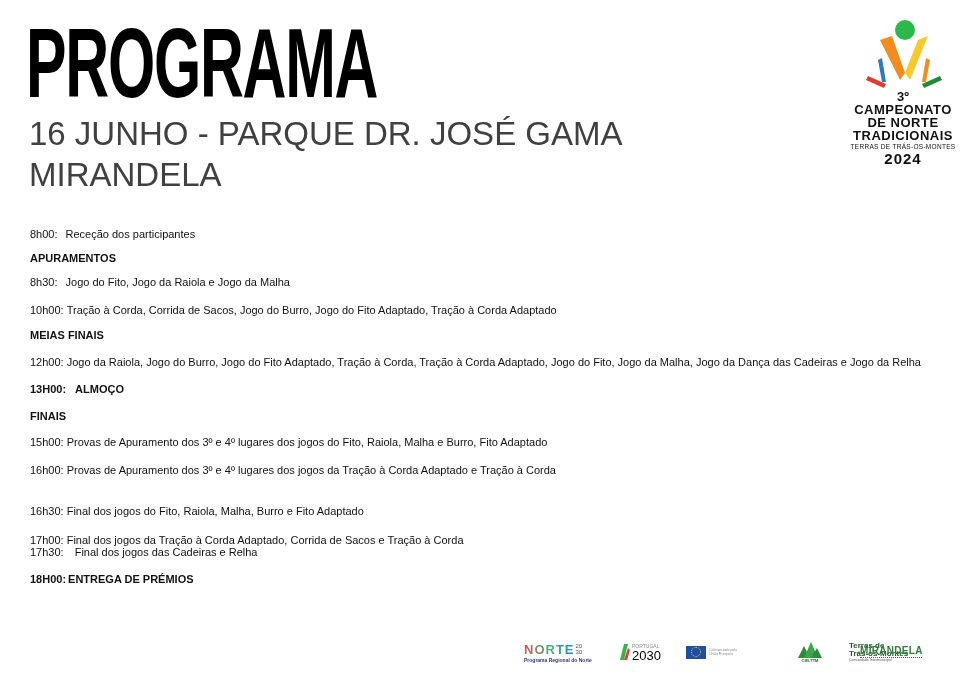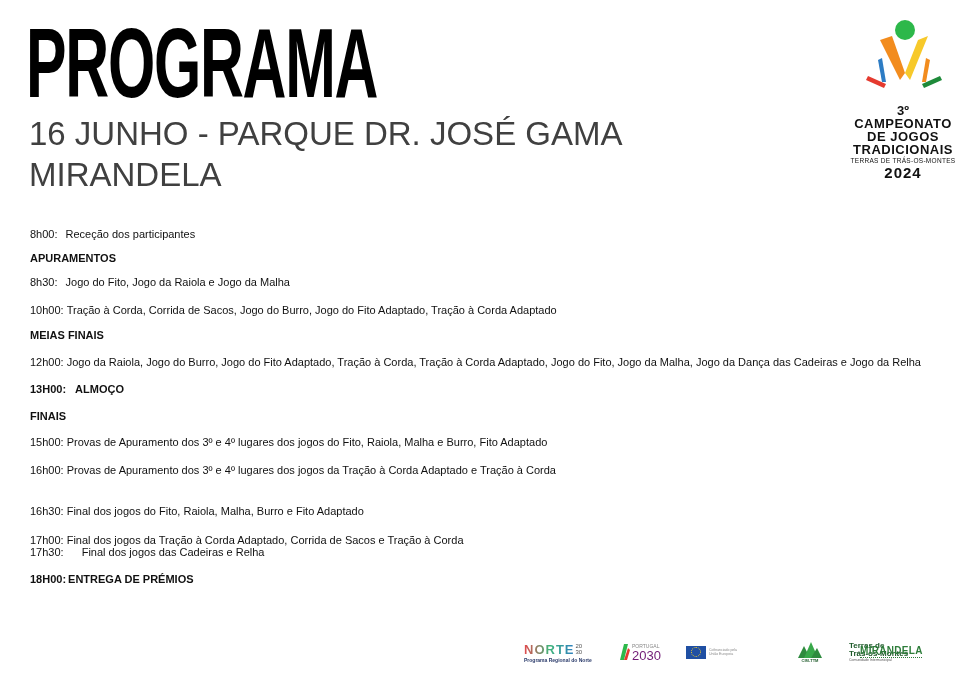--- a/index.html
+++ b/index.html
@@ -3,21 +3,21 @@
 <meta charset="utf-8">
 <style>
   html, body { margin:0; padding:0; }
   body { width:980px; height:683px; background:#ffffff; position:relative; overflow:hidden; font-family:"Liberation Sans", sans-serif; color:#111; }
   .title { position:absolute; left:26px; top:14px; font-family:"Liberation Sans", sans-serif; font-weight:700; font-size:98px; line-height:98px; letter-spacing:-2px; transform:scaleX(0.62); transform-origin:left top; color:#000; }
   .subtitle { position:absolute; left:29px; font-size:33px; line-height:36px; color:#404040; font-weight:400; }
   .sub1 { top:116px; }
   .sub2 { top:157px; }
   .logo { position:absolute; left:838px; top:18px; width:130px; height:150px; text-align:center; }
   .logo svg { display:block; margin:0 auto; }
-  .logo .l-num { font-weight:700; font-size:13px; line-height:13px; margin-top:16px; }
+  .logo .l-num { font-weight:700; font-size:13px; line-height:13px; margin-top:2px; }
   .logo .l-line { font-weight:700; font-size:13px; line-height:13px; letter-spacing:0.5px; }
   .logo .l-small { font-size:6.5px; line-height:9px; letter-spacing:0.3px; }
   .logo .l-year { font-weight:700; font-size:15px; line-height:16px; letter-spacing:1px; }
   .row { position:absolute; left:30px; font-size:11px; line-height:14px; color:#111; white-space:nowrap; }
   .row .time { display:inline-block; }
   .row.plain .time { margin-right:8px;text-align:right; }
   .row.b { font-weight:700; }
   .footer { position:absolute; top:640px; height:24px; display:flex; align-items:center; }
   .f-norte { left:524px; }
   .f-pt { left:620px; }
@@ -38,21 +38,21 @@
     <circle cx="45" cy="12" r="10" fill="#2db84a"></circle>
     <polygon points="20,22 32,18 45,55 40,62" fill="#f28c1e"></polygon>
     <polygon points="68,18 58,22 45,55 50,62" fill="#f7c92a"></polygon>
     <polygon points="8,58 26,66 24,70 6,62" fill="#e53a2f"></polygon>
     <polygon points="18,42 22,40 26,64 22,64" fill="#2d7cc4"></polygon>
     <polygon points="66,40 70,42 66,64 62,64" fill="#f28c1e"></polygon>
     <polygon points="62,66 80,58 82,62 64,70" fill="#1e8a3a"></polygon>
   </svg>
   <div class="l-num">3º</div>
   <div class="l-line">CAMPEONATO</div>
-  <div class="l-line">DE JOGOS</div>
+  <div class="l-line">DE NORTE</div>
   <div class="l-line">TRADICIONAIS</div>
   <div class="l-small">TERRAS DE TRÁS-OS-MONTES</div>
   <div class="l-year">2024</div>
 </div>
 
 <div class="row plain" style="top:227px;">
   <span class="time">8h00:</span><span>Receção dos participantes</span>
 </div>
 <div class="row b" style="top:251px;">APURAMENTOS</div>
 <div class="row plain" style="top:275px;">
@@ -75,21 +75,21 @@
 <div class="row" style="top:463px;">
   <span class="time" style="margin-right:3px">16h00:</span><span>Provas de Apuramento dos 3º e 4º lugares dos jogos da Tração à Corda Adaptado e Tração à Corda</span>
 </div>
 <div class="row" style="top:504px;">
   <span class="time" style="margin-right:3px">16h30:</span><span>Final dos jogos do Fito, Raiola, Malha, Burro e Fito Adaptado</span>
 </div>
 <div class="row" style="top:533px;">
   <span class="time" style="margin-right:3px">17h00:</span><span>Final dos jogos da Tração à Corda Adaptado, Corrida de Sacos e Tração à Corda</span>
 </div>
 <div class="row" style="top:545px;">
-  <span class="time" style="margin-right:18px">17h30:</span><span>Final dos jogos das Cadeiras e Relha</span>
+  <span class="time" style="margin-right:11px">17h30:</span><span>Final dos jogos das Cadeiras e Relha</span>
 </div>
 <div class="row b" style="top:572px;">
   <span class="time" style="margin-right:2px">18H00:</span><span>ENTREGA DE PRÉMIOS</span>
 </div>
 
 <div class="footer f-norte">
   <div>
     <div style="display:flex;align-items:center;">
       <span style="font-size:13px;font-weight:700;letter-spacing:1px;color:#e5484d;background:linear-gradient(90deg,#e5484d,#3fb57a,#2d7cc4);-webkit-background-clip:text;background-clip:text;color:transparent;text-decoration:underline;">NORTE</span>
       <span style="display:inline-flex;flex-direction:column;font-size:6px;line-height:6px;margin-left:1px;color:#555;">
@@ -101,21 +101,21 @@
   </div>
 </div>
 
 <div class="footer f-pt">
   <svg width="10" height="16" viewBox="0 0 10 16">
     <polygon points="0,16 4,0 8,0 4,16" fill="#2db84a"></polygon>
     <polygon points="4,16 8,4 10,6 7,16" fill="#e53a2f"></polygon>
   </svg>
   <div style="margin-left:2px;">
     <div class="tiny">PORTUGAL</div>
-    <div style="font-size:13px;line-height:13px;color:#701a75;">2030</div>
+    <div style="font-size:13px;line-height:13px;color:#000000;">2030</div>
   </div>
 </div>
 
 <div class="footer f-eu">
   <div style="width:20px;height:13px;background:#1f4fa3;display:flex;align-items:center;justify-content:center;">
     <div style="width:8px;height:8px;border:1px dotted #f7d12a;border-radius:50%;"></div>
   </div>
   <div class="tiny" style="margin-left:3px;width:30px;font-size:3.5px;line-height:4px;">Cofinanciado pela União Europeia</div>
 </div>
 

